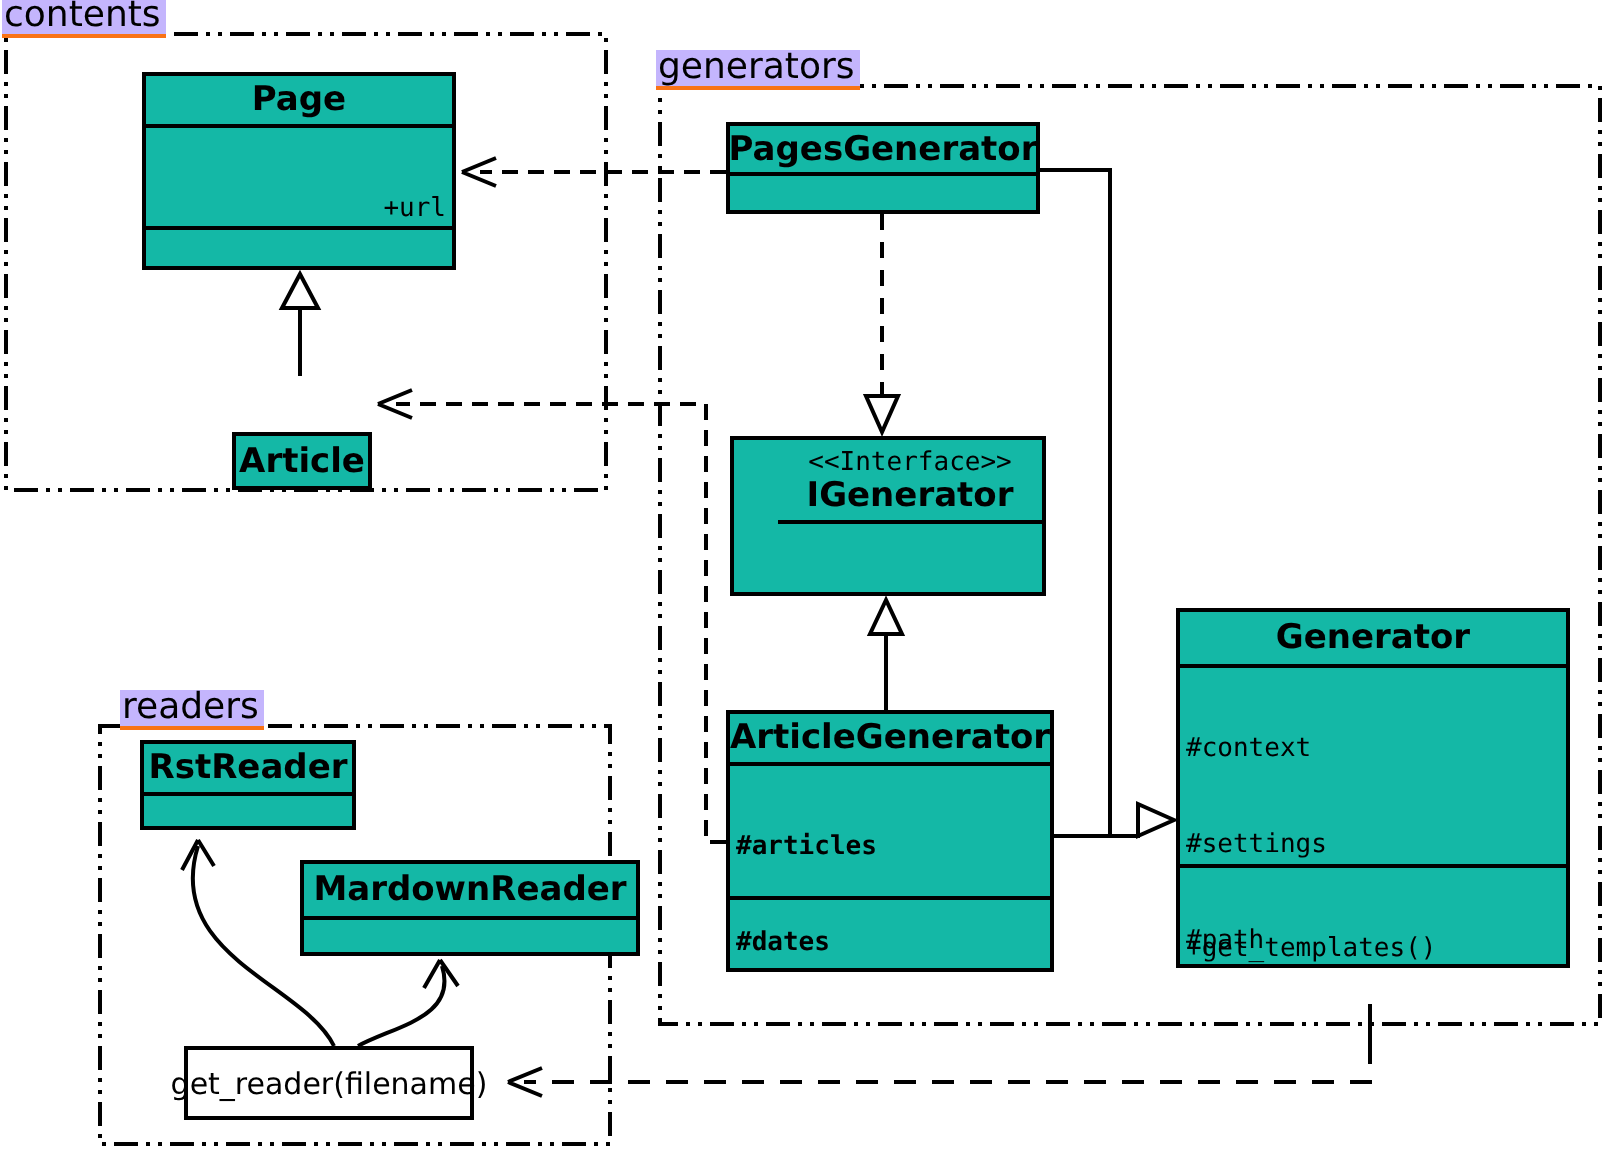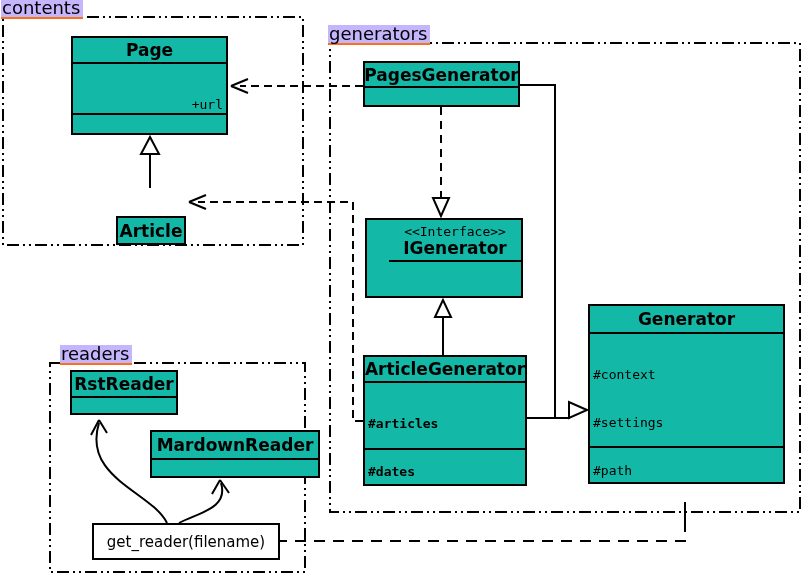--- a/index.html
+++ b/index.html
@@ -108,21 +108,21 @@
       
     </div>
     <div class="uml-sec" style="height:36px;">
       <div>+generate_feeds()</div>
       
     </div>
   </div>
 
   <div class="uml-box" style="left:588px;top:304px;width:197px;height:180px;">
     <div class="uml-title" style="height:26px;">Generator</div>
-    <div class="uml-sec" style="height:114px;">
+    <div class="uml-sec" style="height:100px;">
       <div>#context</div>
       <div>#settings</div>
       <div>#path</div>
       
       
       
     </div>
     <div class="uml-sec" style="height:50px;">
       <div>+get_templates()</div>
       
@@ -137,17 +137,17 @@
     </div>
   </div>
 
   <div class="uml-box" style="left:150px;top:430px;width:170px;height:48px;">
     <div class="uml-title" style="height:26px;">MardownReader</div>
     <div class="uml-sec" style="height:18px;">
       
     </div>
   </div>
 
-  <div class="plain-box" style="left:92px;top:523px;width:188px;height:37px;">
+  <div class="plain-box" style="left:92px;top:523px;width:145px;height:37px;">
     <span>get_reader(filename)</span>
   </div>
 
 </div>
 
 </body></html>

